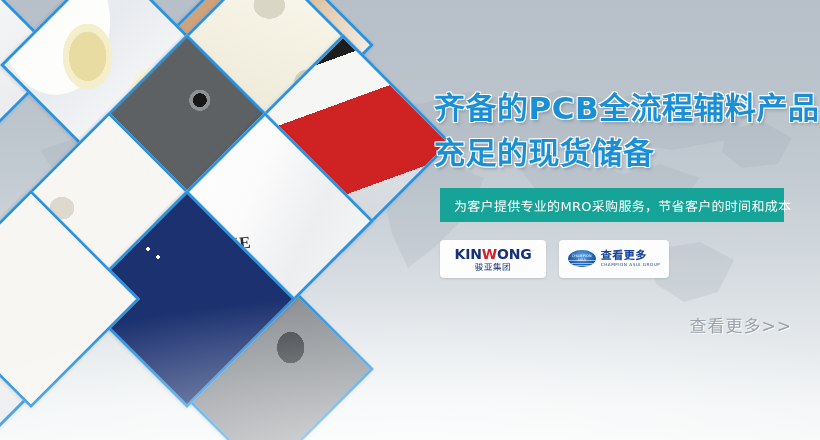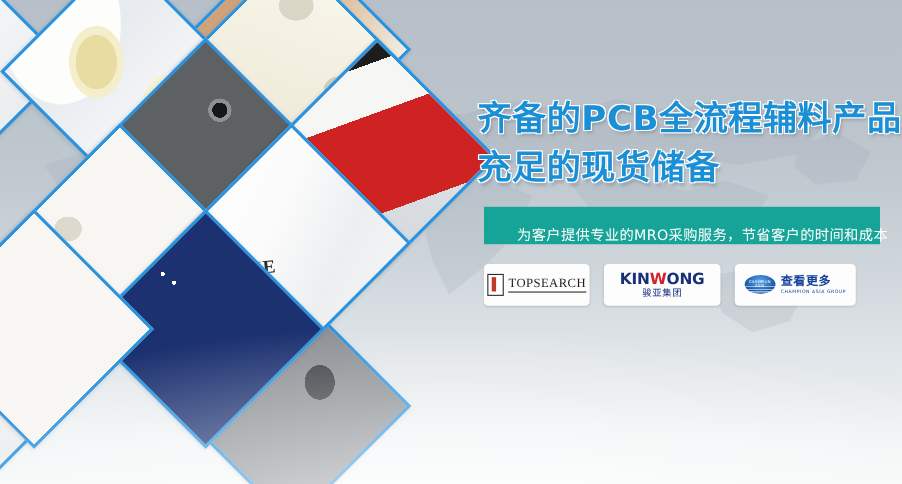--- a/index.html
+++ b/index.html
@@ -134,21 +134,21 @@
        1px 1px 0 #ffffff, -1px 1px 0 #ffffff,
        1px -1px 0 #ffffff, -1px -1px 0 #ffffff,
        2px 3px 3px rgba(90,100,110,.35);
     white-space:nowrap;
   }
   .headline .l2{display:block;}
 
   .subbar{
     position:absolute;left:10px;top:188px;width:344px;height:34px;
     background:#16a498;
-    display:flex;align-items:flex-end;padding-left:16px;
+    display:flex;align-items:center;
   }
   .subbar span{
     color:#ffffff;font-size:13px;letter-spacing:.3px;
     font-family:"DejaVu Sans","Liberation Sans",sans-serif;
     padding-left:14px;white-space:nowrap;
   }
 
   .logos{position:absolute;left:10px;top:240px;width:380px;}
   .logo-row{display:flex;gap:13px;margin-bottom:9px;}
   .logo-card{
@@ -308,26 +308,20 @@
     </div>
 
     <div class="subbar">
       <span>为客户提供专业的MRO采购服务，节省客户的时间和成本</span>
     </div>
 
     <div class="logos">
 
       <div class="logo-row">
 
-        <div class="logo-card lc-topsearch">
-          <div class="ts">
-            <span class="ts-mark"></span>
-            <span class="ts-word">TOPSEARCH</span>
-          </div>
-        </div>
 
         <div class="logo-card lc-kinwong">
           <div class="kw">
             <div class="kw-word"><span>KIN</span><i>W</i><span>ONG</span></div>
             <div class="kw-cn">骏亚集团</div>
           </div>
         </div>
 
         <div class="logo-card lc-champion">
           <div class="ca">
@@ -337,15 +331,16 @@
               <span class="ca-en" style="display:block">CHAMPION ASIA GROUP</span>
             </span>
           </div>
         </div>
 
       </div>
 
 
     </div>
 
+    <div class="more">查看更多&gt;&gt;</div>
 
   </div>
 </div>
 
 </body></html>

